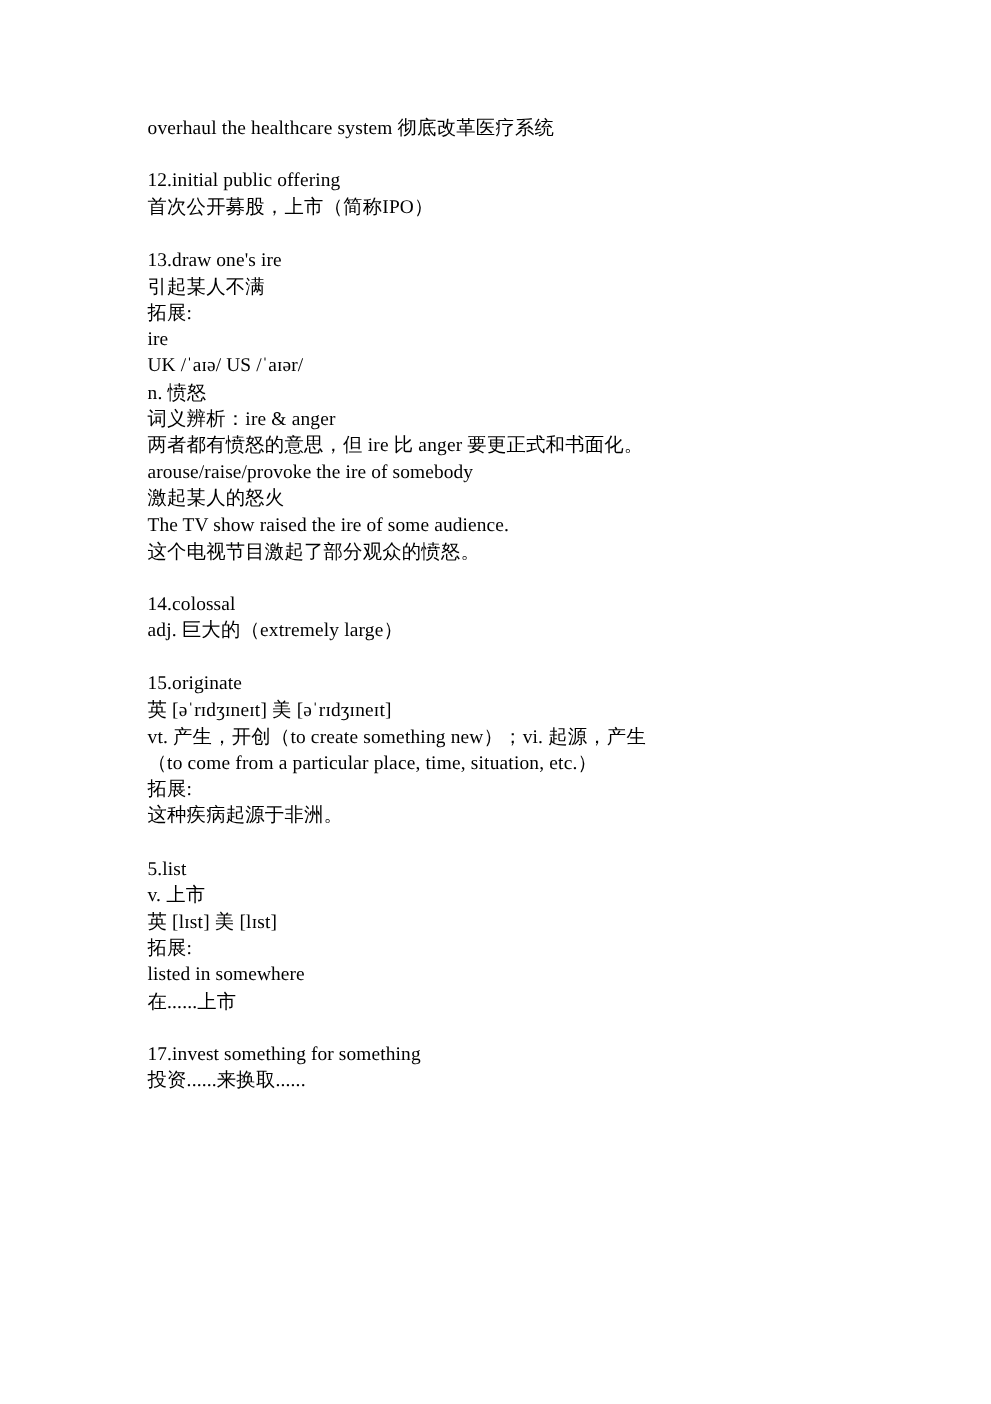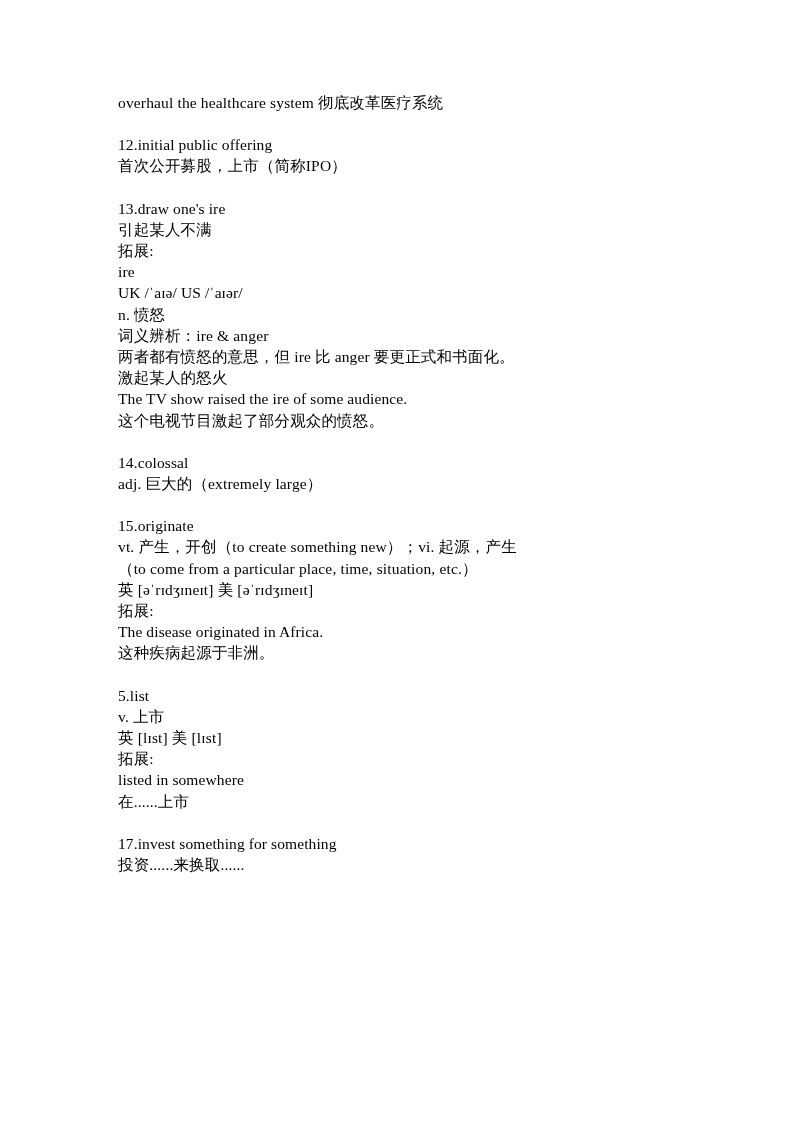--- a/index.html
+++ b/index.html
@@ -64,34 +64,34 @@
       </div>
       <div class="entry">
         <p class="line">13.draw one's ire</p>
         <p class="line cjk">引起某人不满</p>
         <p class="line cjk">拓展:</p>
         <p class="line">ire</p>
         <p class="line">UK /ˈaɪə/ US /ˈaɪər/</p>
         <p class="line cjk">n. 愤怒</p>
         <p class="line cjk">词义辨析：ire &amp; anger</p>
         <p class="line cjk">两者都有愤怒的意思，但 ire 比 anger 要更正式和书面化。</p>
+        <p class="line">arouse/raise/provoke the ire of somebody</p>
         <p class="line cjk">激起某人的怒火</p>
         <p class="line">The TV show raised the ire of some audience.</p>
         <p class="line cjk">这个电视节目激起了部分观众的愤怒。</p>
       </div>
       <div class="entry">
         <p class="line">14.colossal</p>
         <p class="line cjk">adj. 巨大的（extremely large）</p>
       </div>
       <div class="entry">
         <p class="line">15.originate</p>
+        <p class="line cjk">英 [əˈrɪdʒɪneɪt] 美 [əˈrɪdʒɪneɪt]</p>
         <p class="line cjk wrap">vt. 产生，开创（to create something new）；vi. 起源，产生（to come from a particular place, time, situation, etc.）</p>
-        <p class="line cjk">英 [əˈrɪdʒɪneɪt] 美 [əˈrɪdʒɪneɪt]</p>
         <p class="line cjk">拓展:</p>
-        <p class="line">The disease originated in Africa.</p>
         <p class="line cjk">这种疾病起源于非洲。</p>
       </div>
       <div class="entry">
         <p class="line">5.list</p>
         <p class="line cjk">v. 上市</p>
         <p class="line cjk">英 [lɪst] 美 [lɪst]</p>
         <p class="line cjk">拓展:</p>
         <p class="line">listed in somewhere</p>
         <p class="line cjk">在......上市</p>
       </div>

